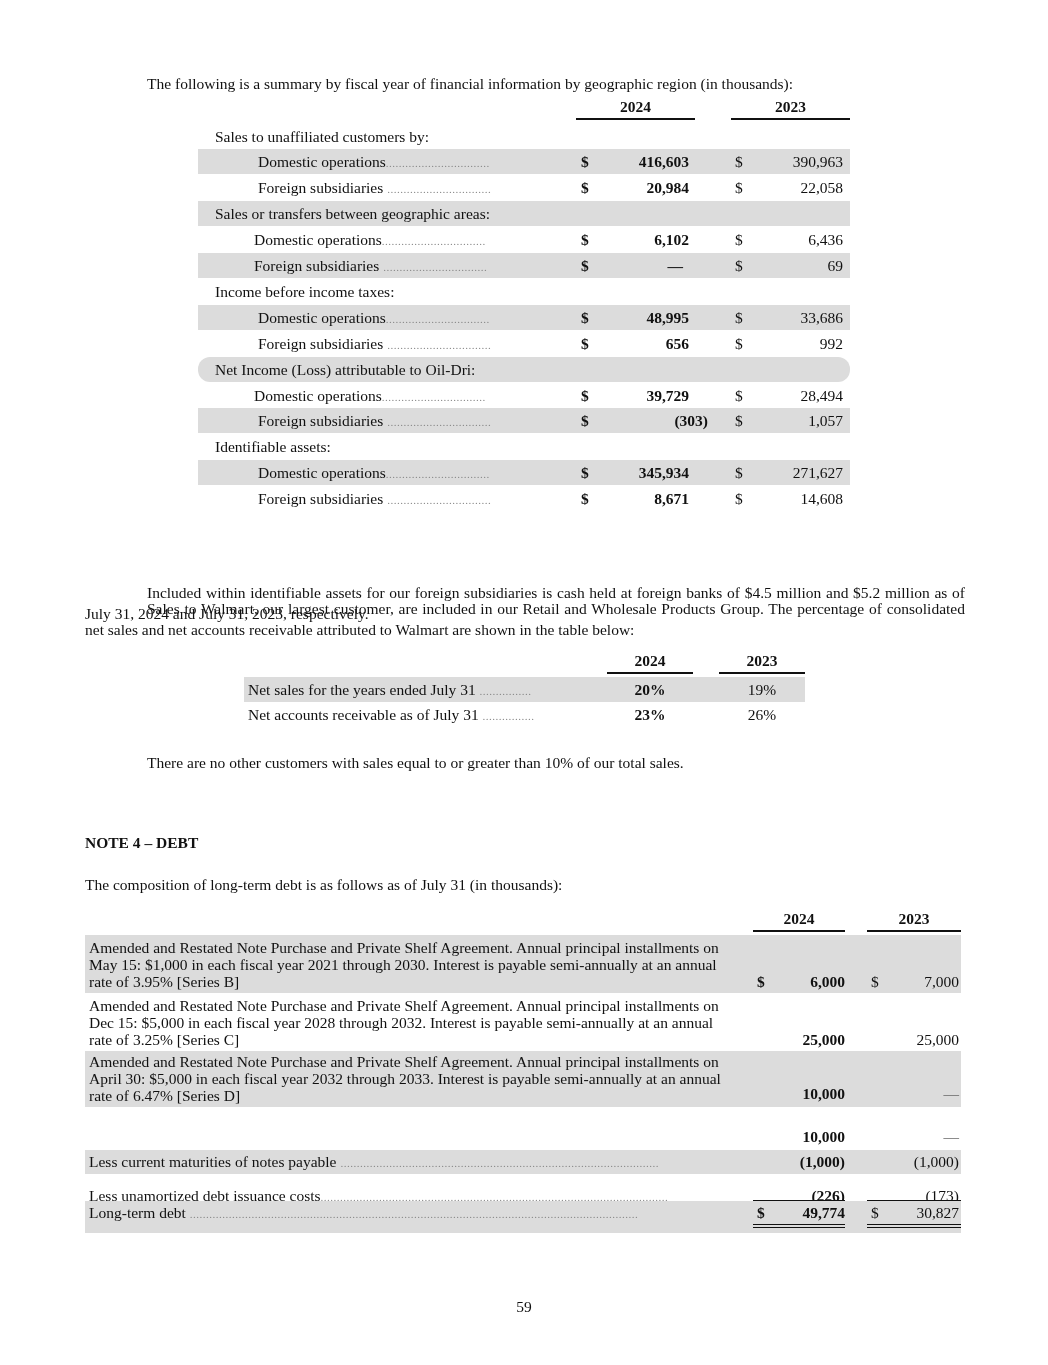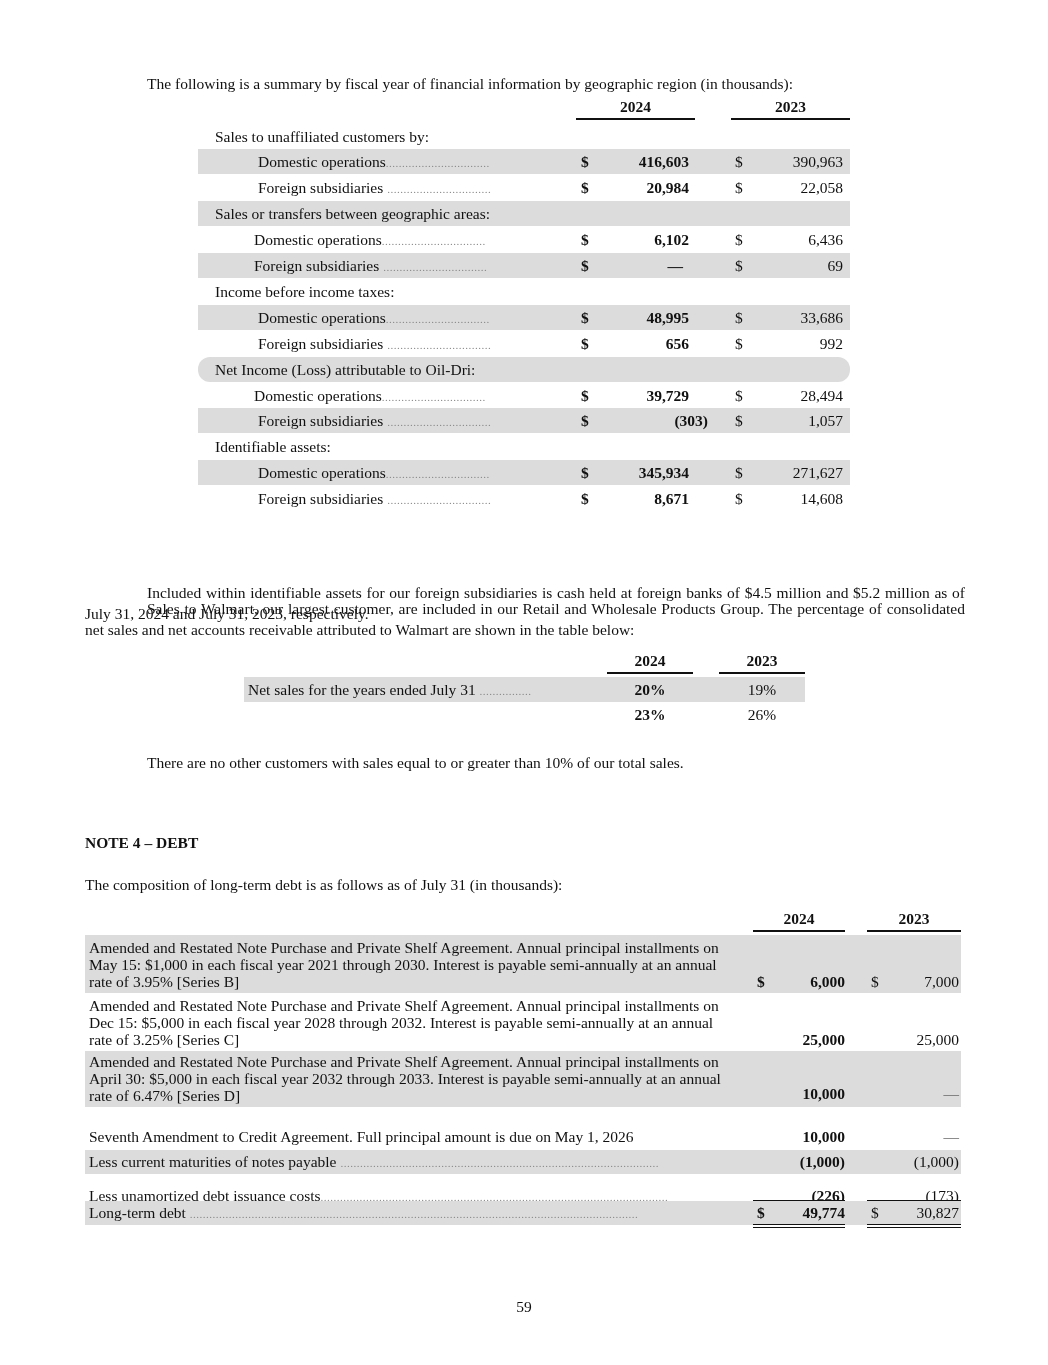--- a/index.html
+++ b/index.html
@@ -157,20 +157,21 @@
 
 <div class="wm">
   <span class="h" style="left:363px;width:86px;">2024</span>
   <span class="h" style="left:475px;width:86px;">2023</span>
   <div class="row shade" style="top:25px;">
     <span class="lbl"><span>Net sales for the years ended July 31</span> <span class="dots">................</span></span>
     <span class="c1">20%</span>
     <span class="c2">19%</span>
   </div>
   <div class="row" style="top:50px;">
+    <span class="lbl"><span>Net accounts receivable as of July 31</span> <span class="dots">................</span></span>
     <span class="c1">23%</span>
     <span class="c2">26%</span>
   </div>
 </div>
 
 <div class="para" style="top:752px;"><span class="ind"></span><span>There are no other customers with sales equal to or greater than 10% of our total sales.</span></div>
 
 <div class="abs bold" style="left:85px;top:834px;">NOTE 4 – DEBT</div>
 <div class="abs" style="left:85px;top:876px;">The composition of long-term debt is as follows as of July 31 (in thousands):</div>
 
@@ -189,37 +190,36 @@
     <span class="lbl" style="top:3px;">Amended and Restated Note Purchase and Private Shelf Agreement. Annual principal installments on Dec 15: $5,000 in each fiscal year 2028 through 2032. Interest is payable semi-annually at an annual rate of 3.25% [Series C]</span>
     <span class="v1" style="top:37px;">25,000</span>
     <span class="v2" style="top:37px;">25,000</span>
   </div>
   <div class="row shade" style="top:141px;height:56px;">
     <span class="lbl" style="top:2px;">Amended and Restated Note Purchase and Private Shelf Agreement. Annual principal installments on April 30: $5,000 in each fiscal year 2032 through 2033. Interest is payable semi-annually at an annual rate of 6.47% [Series D]</span>
     <span class="v1" style="top:34px;">10,000</span>
     <span class="v2" style="top:34px;color:#666;">—</span>
   </div>
   <div class="row" style="top:214px;height:25px;line-height:25px;">
-    <span class="lbl" style="line-height:25px;">Seventh Amendment to Credit Agreement. Full principal amount is due on May 1, 2026</span>
     <span class="v1">10,000</span>
     <span class="v2" style="color:#666;">—</span>
   </div>
   <div class="row shade" style="top:240px;height:24px;line-height:24px;">
     <span class="lbl" style="line-height:24px;"><span>Less current maturities of notes payable</span> <span class="dots">..................................................................................................</span></span>
     <span class="v1" style="right:116px;">(1,000)</span>
     <span class="v2">(1,000)</span>
   </div>
   <div class="row" style="top:266px;height:24px;line-height:24px;margin-top:8px;">
     <span class="lbl" style="line-height:24px;"><span>Less unamortized debt issuance costs</span><span class="dots">...........................................................................................................</span></span>
     <span class="v1">(226)</span>
     <span class="v2">(173)</span>
   </div>
   <div class="topline1" style="top:290px;"></div>
   <div class="topline2" style="top:290px;"></div>
-  <div class="row shade" style="top:291px;height:24px;line-height:24px;">
+  <div class="row shade" style="top:291px;height:32px;line-height:24px;">
     <span class="lbl" style="line-height:24px;"><span>Long-term debt</span> <span class="dots">..........................................................................................................................................</span></span>
     <span class="d1">$</span>
     <span class="v1">49,774</span>
     <span class="d2">$</span>
     <span class="v2">30,827</span>
   </div>
   <div class="dbl1" style="top:314px;"></div>
   <div class="dbl2" style="top:314px;"></div>
 </div>
 

